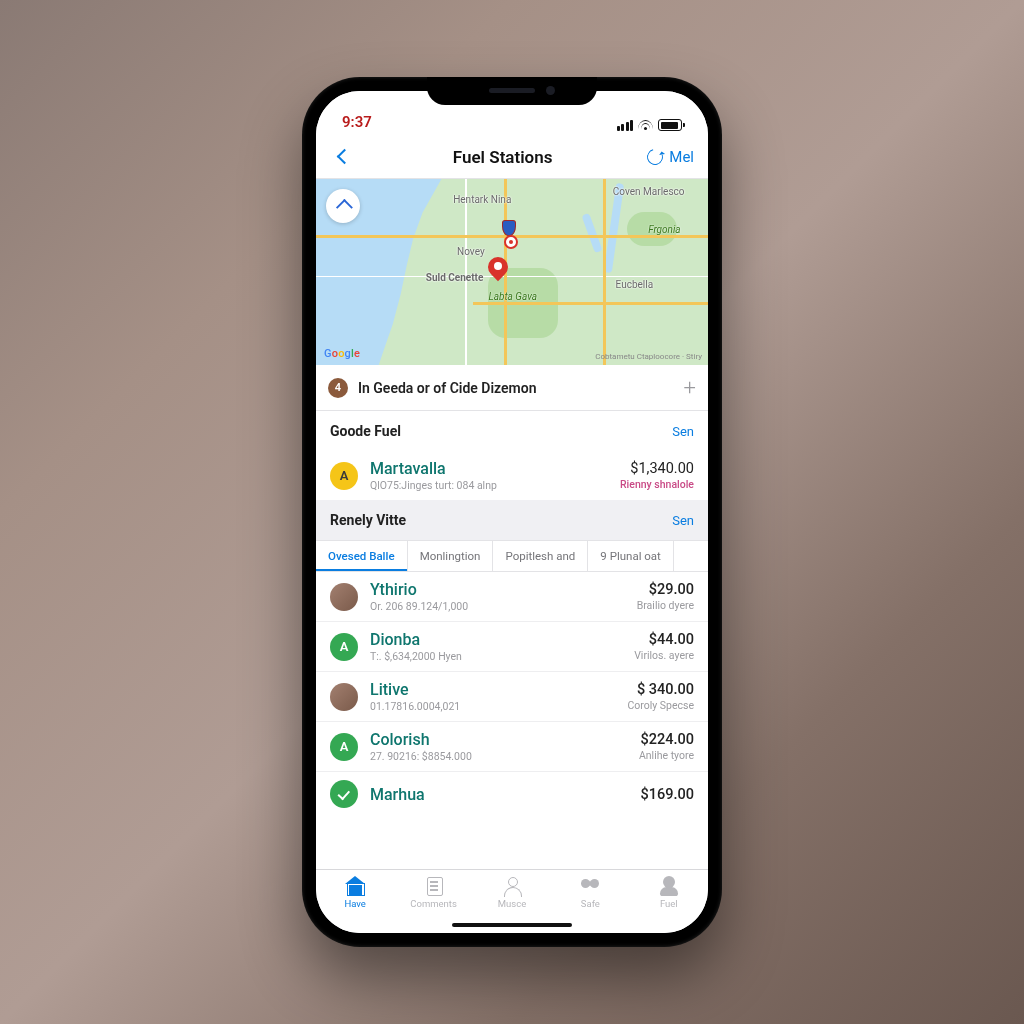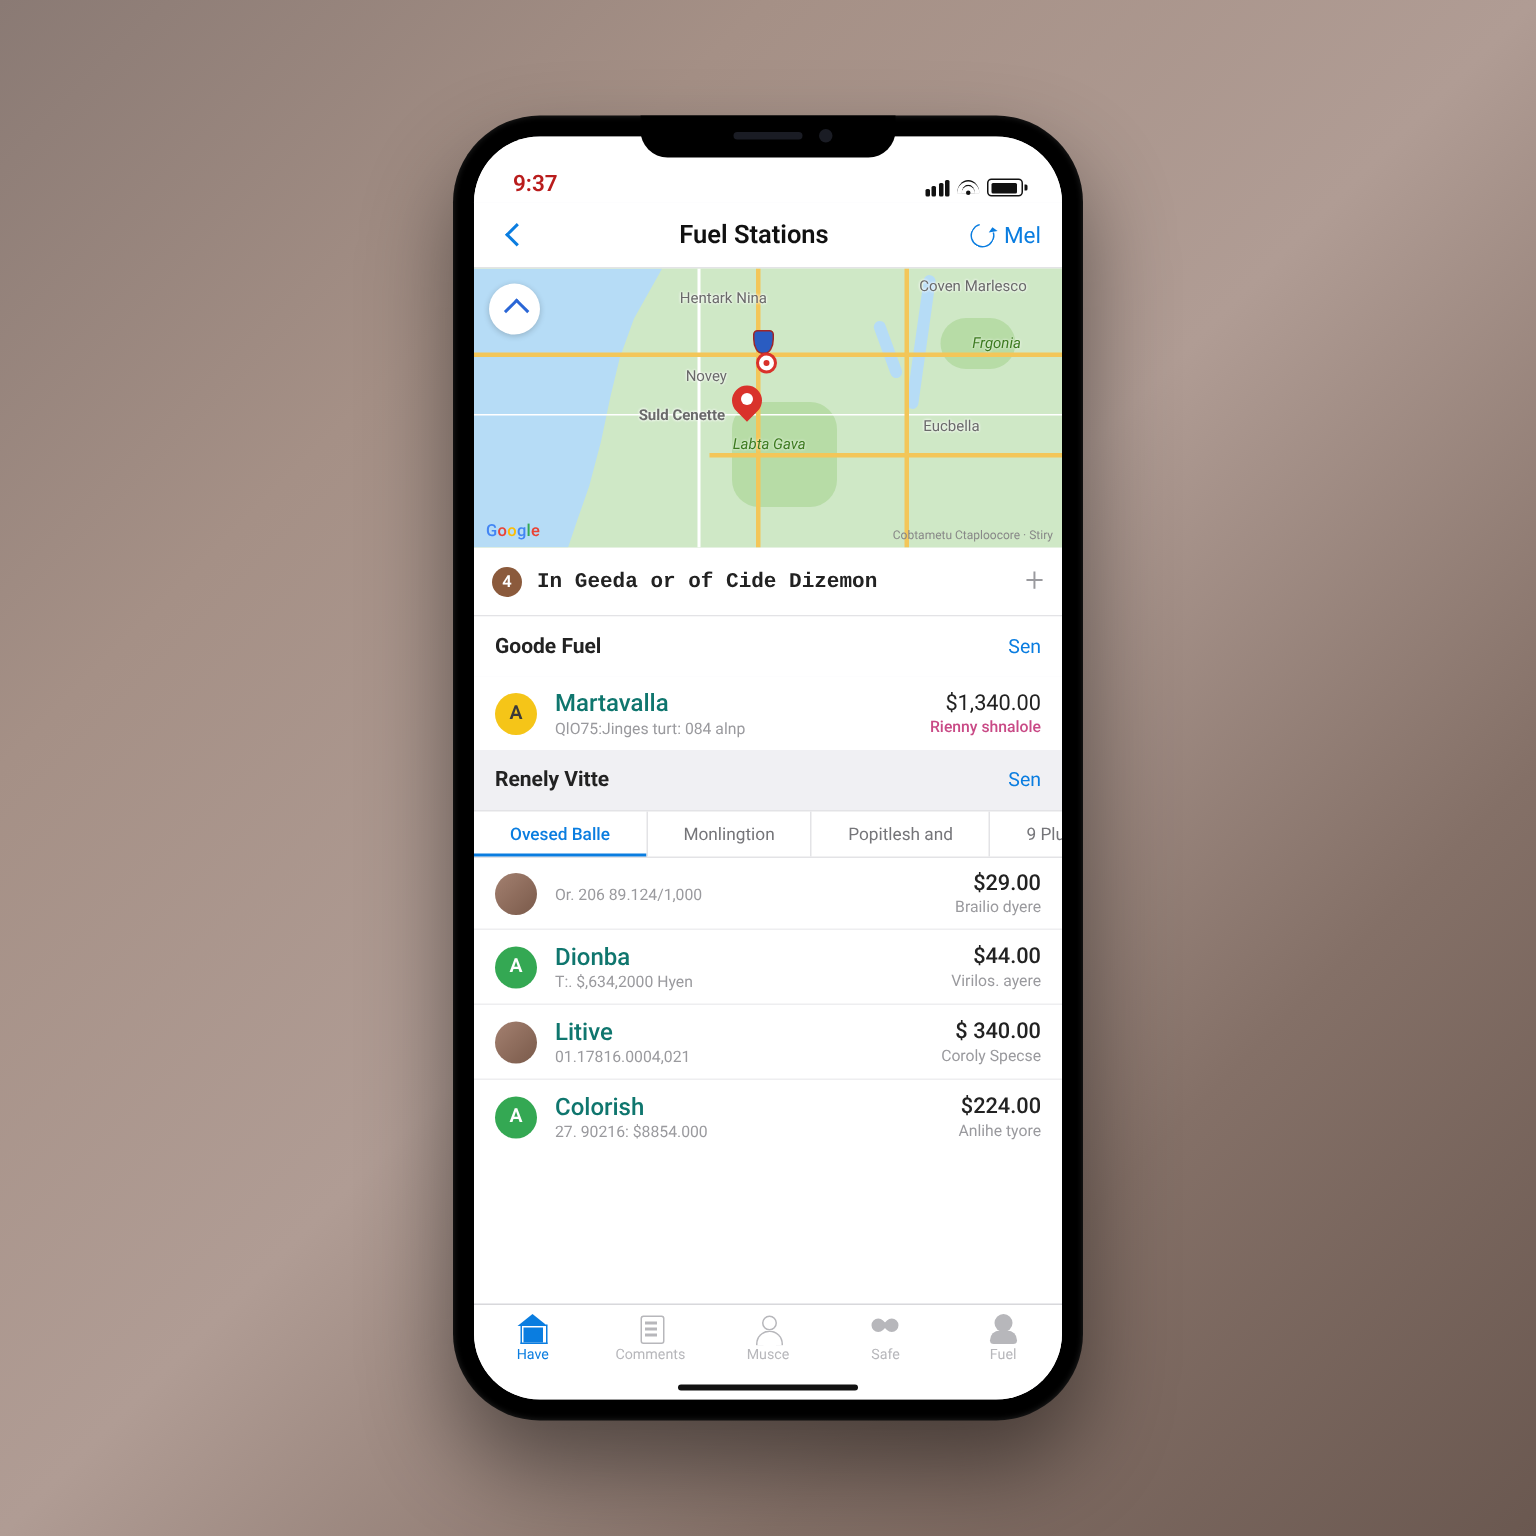--- a/index.html
+++ b/index.html
@@ -72,21 +72,21 @@
   .pin2{position:absolute;left:48%;top:30%;width:14px;height:14px;background:#fff;border:2px solid #d9322b;border-radius:50%;}
   .pin2::after{content:"";position:absolute;left:3px;top:3px;width:4px;height:4px;background:#d9322b;border-radius:50%;}
   .locbtn{position:absolute;left:10px;top:10px;width:34px;height:34px;background:#fff;border-radius:50%;box-shadow:0 1px 4px rgba(0,0,0,.2);display:flex;align-items:center;justify-content:center;}
   .locbtn::after{content:"";width:10px;height:10px;border-top:2px solid #2a66d6;border-right:2px solid #2a66d6;transform:rotate(-45deg) translateY(2px);}
   .goo{position:absolute;left:8px;bottom:5px;font-size:11px;font-weight:500;letter-spacing:.2px;}
   .goo span:nth-child(1){color:#4285F4}.goo span:nth-child(2){color:#EA4335}.goo span:nth-child(3){color:#FBBC05}.goo span:nth-child(4){color:#4285F4}.goo span:nth-child(5){color:#34A853}.goo span:nth-child(6){color:#EA4335}
   .attrib{position:absolute;right:6px;bottom:4px;font-size:8px;color:#888;}
   
   .locbar{height:46px;background:#fff;display:flex;align-items:center;padding:0 12px;gap:10px;border-bottom:0.5px solid #e3e3e6;}
   .badge{width:20px;height:20px;border-radius:50%;display:flex;align-items:center;justify-content:center;font-size:11px;font-weight:600;color:#fff;flex-shrink:0;}
-  .locbar .label{flex:1;font-size:14px;font-weight:600;color:#222;font-family:Liberation Mono, monospace;}
+  .locbar .label{flex:1;font-size:14px;font-weight:600;color:#222;}
   .plus{font-size:22px;color:#9a9a9e;font-weight:300;}
   
   .secthdr{height:40px;display:flex;align-items:center;justify-content:space-between;padding:0 14px;background:#fff;}
   .secthdr.grey{background:#f0f0f3;gap:42px;}
   .secthdr h2{font-size:14px;font-weight:700;color:#222;}
   .secthdr a{font-size:13px;color:#0a7de0;}
   
   .card{background:#fff;}
   .row{display:flex;align-items:center;padding:8px 14px;gap:12px;border-top:0.5px solid #eeeef0;}
   .row:first-child{border-top:none;}
@@ -95,21 +95,21 @@
   .rowmid{flex:1;min-width:0;}
   .rowmid .title{font-size:16px;font-weight:500;color:#0f766e;}
   .rowmid .sub{font-size:10.5px;color:#9a9a9e;margin-top:1px;}
   .rowright{text-align:right;}
   .rowright .price{font-size:14.5px;font-weight:400;color:#222;}
   .rowright .price.sm{font-weight:500;}
   .rowright .tag{font-size:10.5px;color:#9a9a9e;margin-top:1px;}
   .rowright .tag.pink{color:#c94a86;font-weight:500;}
   
   .tabs{display:flex;background:#fff;border-top:0.5px solid #e3e3e6;border-bottom:0.5px solid #e3e3e6;}
-  .tab{flex:0 0 auto;padding:8px 24px;font-size:11.5px;color:#757579;border-right:0.5px solid #e3e3e6;white-space:nowrap;}
+  .tab{flex:0 0 auto;padding:8px 12px;font-size:11.5px;color:#757579;border-right:0.5px solid #e3e3e6;white-space:nowrap;}
   .tab.active{color:#0a7de0;font-weight:500;box-shadow:inset 0 -2px 0 #0a7de0;}
   
   .scroll{flex:1;overflow:hidden;}
   
   .tabbar{height:64px;background:#fff;border-top:0.5px solid #d8d8db;display:flex;align-items:flex-start;justify-content:space-around;padding-top:6px;}
   .tbitem{display:flex;flex-direction:column;align-items:center;gap:2px;color:#b7b7bb;font-size:9.5px;width:20%;}
   .tbitem.active{color:#0a7de0;}
   .tbicon{width:22px;height:20px;position:relative;}
   .home-ico::before{content:"";position:absolute;left:3px;top:7px;width:16px;height:12px;border:1.8px solid currentColor;border-top:none;}
   .home-ico::after{content:"";position:absolute;left:1px;top:0;width:0;height:0;border:10px solid transparent;border-bottom-color:currentColor;border-bottom-width:8px;border-top:none;}
@@ -223,20 +223,21 @@
       <div class="tab active">Ovesed Balle</div>
       <div class="tab">Monlingtion</div>
       <div class="tab">Popitlesh and</div>
       <div class="tab">9 Plunal oat</div>
     </div>
 
     <div class="scroll card" id="list">
         <div class="row">
           <div class="avatar img"></div>
           <div class="rowmid">
+            <div class="title">Ythirio</div>
             <div class="sub">Or. 206 89.124/1,000</div>
           </div>
           <div class="rowright">
             <div class="price sm">$29.00</div>
             <div class="tag">Brailio dyere</div>
           </div>
         </div>
         <div class="row">
           <div class="avatar" style="background: rgb(52, 168, 83);">A</div>
           <div class="rowmid">
@@ -261,20 +262,29 @@
         </div>
         <div class="row">
           <div class="avatar" style="background: rgb(52, 168, 83);">A</div>
           <div class="rowmid">
             <div class="title">Colorish</div>
             <div class="sub">27. 90216: $8854.000</div>
           </div>
           <div class="rowright">
             <div class="price sm">$224.00</div>
             <div class="tag">Anlihe tyore</div>
+          </div>
+        </div>
+        <div class="row">
+          <div class="check-ico"></div>
+          <div class="rowmid">
+            <div class="title">Marhua</div>
+          </div>
+          <div class="rowright">
+            <div class="price sm">$169.00</div>
           </div>
         </div>
       </div>
 
     <div class="tabbar" id="tabbar">
         <div class="tbitem active">
           <div class="tbicon home-ico">
             <span></span>
           </div>
           <span>Have</span>

